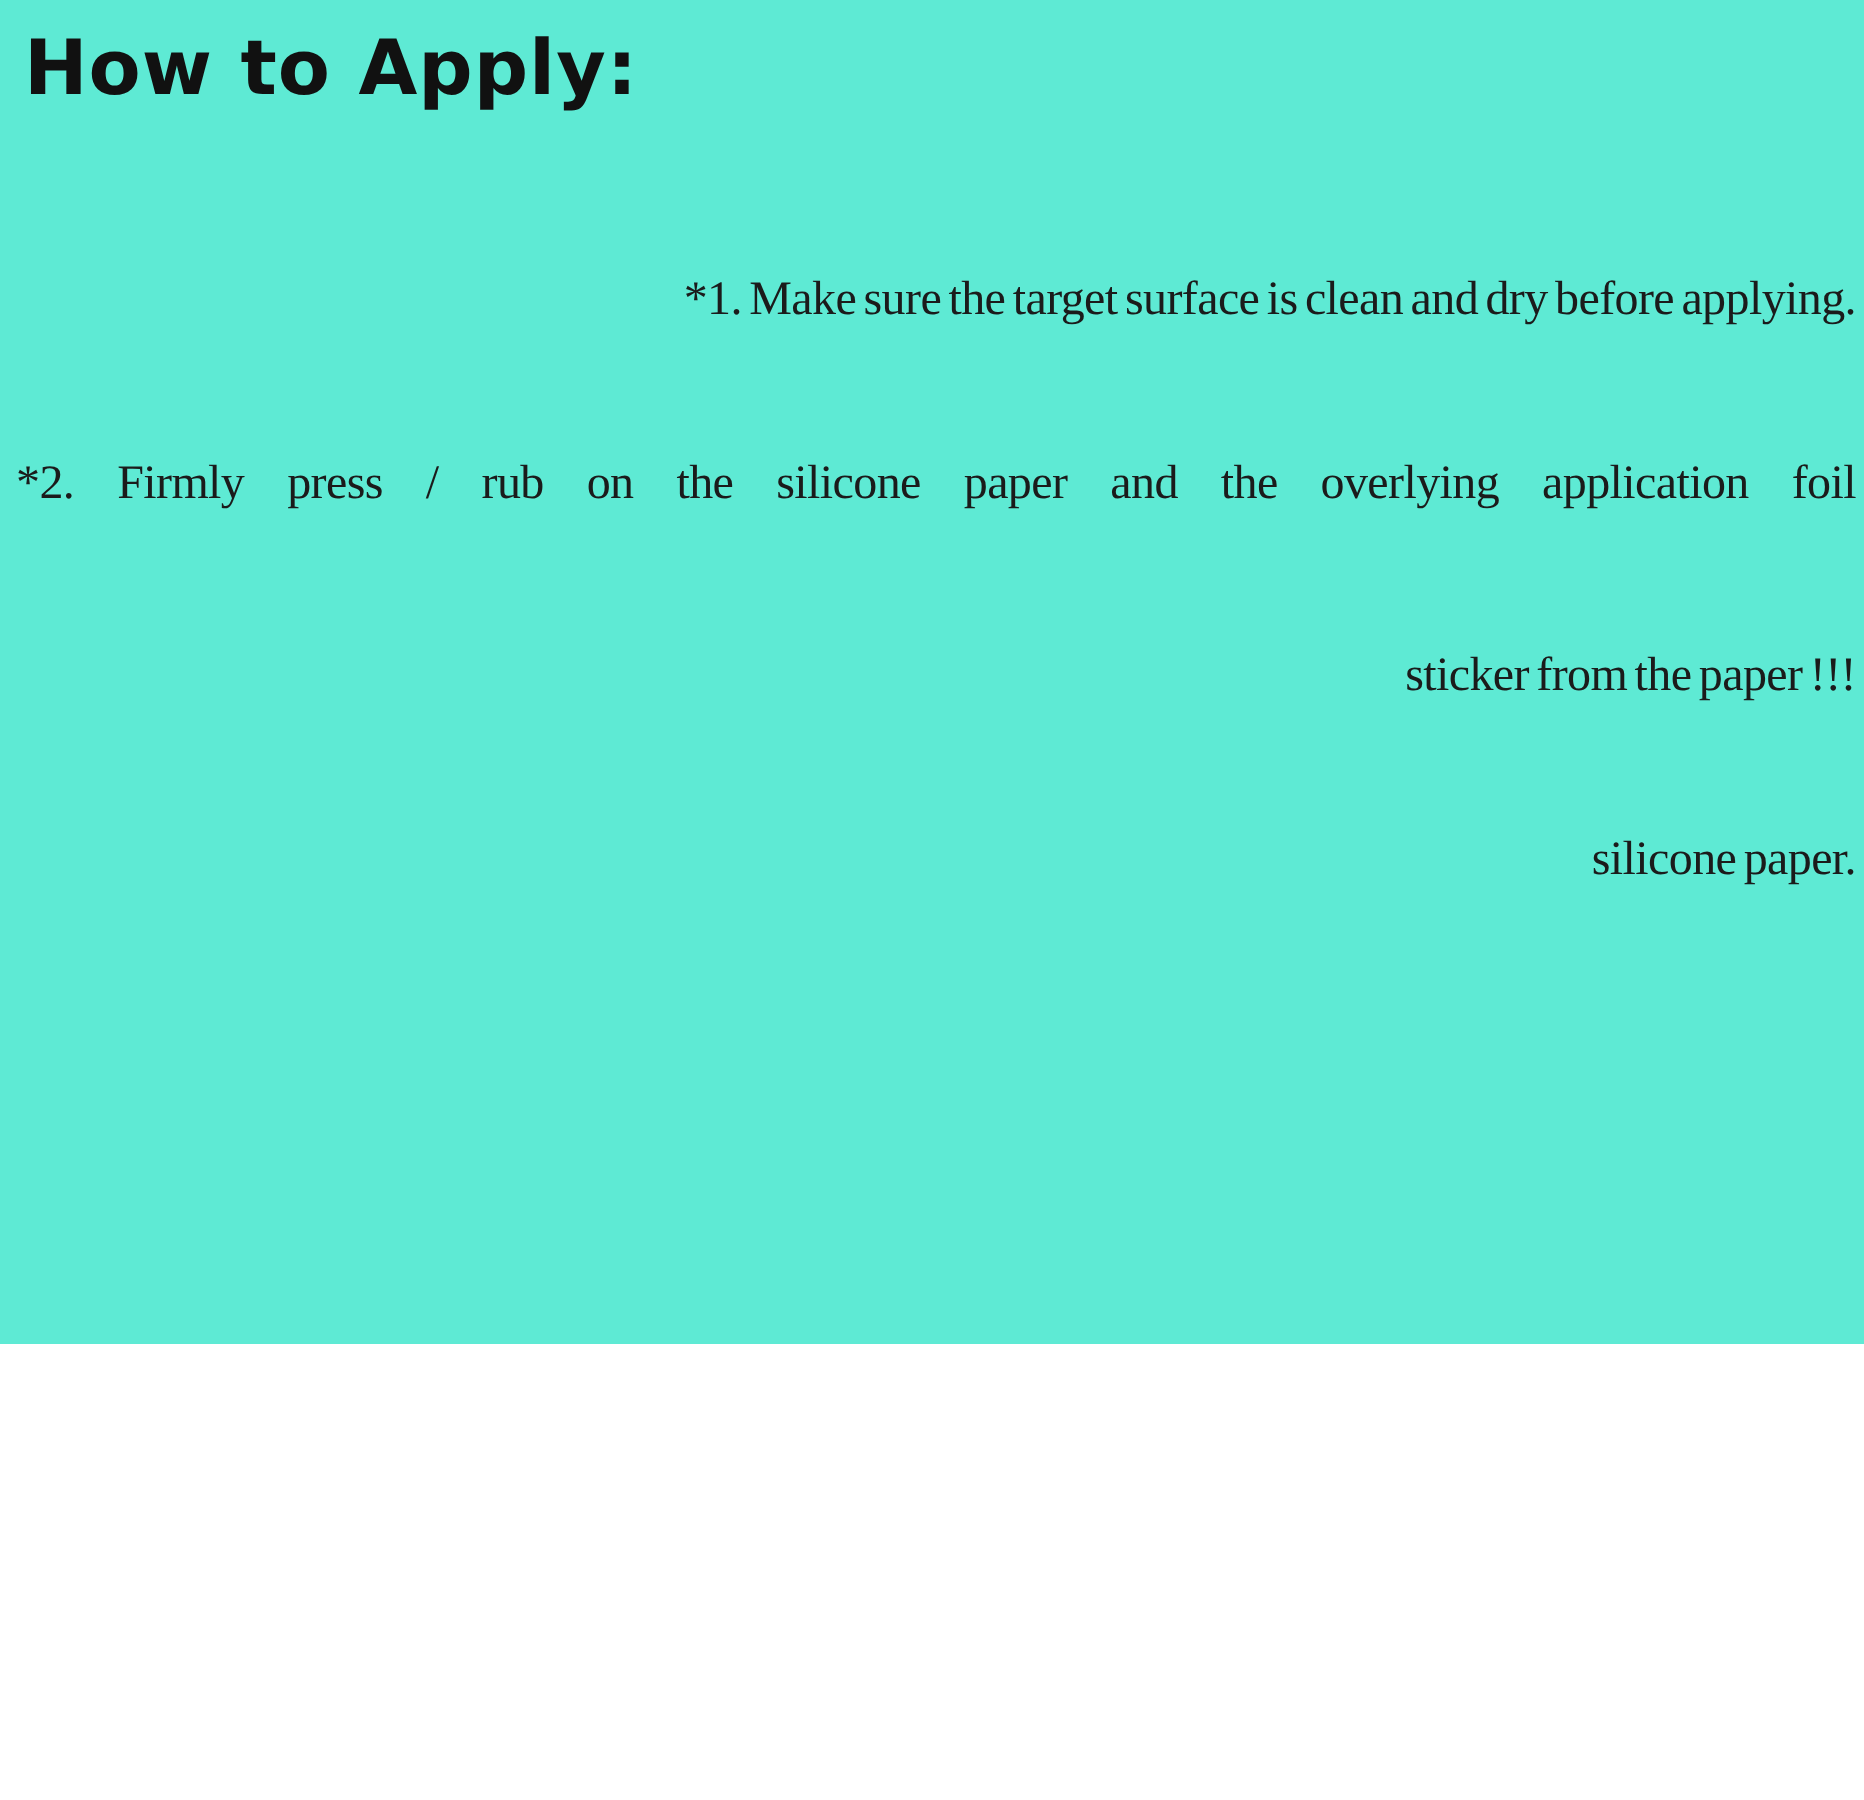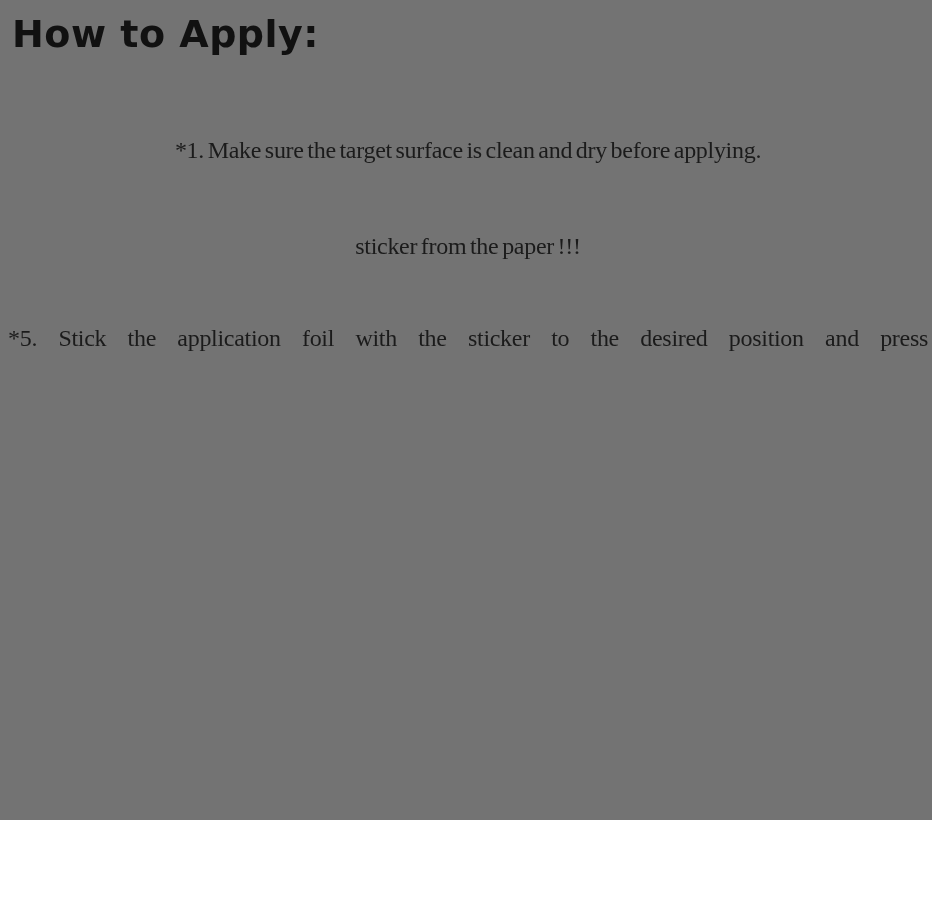--- a/index.html
+++ b/index.html
@@ -3,24 +3,24 @@
 <meta charset="utf-8">
 <style>
   html, body {
     margin: 0;
     padding: 0;
     background: #ffffff;
   }
   .doc {
     position: relative;
     width: 932px;
-    height: 820px;
+    height: 672px;
     box-sizing: border-box;
     padding: 0 4px 0 8px;
-    background: #737373;
+    background: #5eead4;
     color: #1b1b1b;
     overflow: hidden;
     font-family: "Liberation Serif", serif;
   }
   .title {
     margin: 6px 0 0 4px;
     font-family: "DejaVu Sans", sans-serif;
     font-weight: 700;
     font-size: 38px;
     line-height: 56px;
@@ -29,21 +29,21 @@
   }
   .step {
     font-size: 24px;
     line-height: 44px;
     letter-spacing: -0.3px;
     word-spacing: -2px;
   }
   .line {
     white-space: normal;
     overflow: hidden;
-    text-align: center;
+    text-align: right;
   }
   
   .line.stretch {
     text-align: justify;
     text-align-last: justify;
   }
   .line.indent {
     padding-left: 14px;
   }
   .s1 { margin-top: 66px; }
@@ -59,28 +59,29 @@
 
 <div class="doc">
 
   <h1 class="title">How to Apply:</h1>
 
   <div class="step s1">
     <div class="line">*1. Make sure the target surface is clean and dry before applying.</div>
   </div>
 
   <div class="step s2">
+    <div class="line stretch">*2. Firmly press / rub on the silicone paper and the overlying application foil</div>
   </div>
 
   <div class="step s3">
     <div class="line">sticker from the paper !!!</div>
   </div>
 
   <div class="step s4">
+    <div class="line">silicone paper.</div>
   </div>
 
   <div class="step s5">
-    <div class="line stretch">*5. Stick the application foil with the sticker to the desired position and press</div>
   </div>
 
 
 
 </div>
 
 </body></html>

